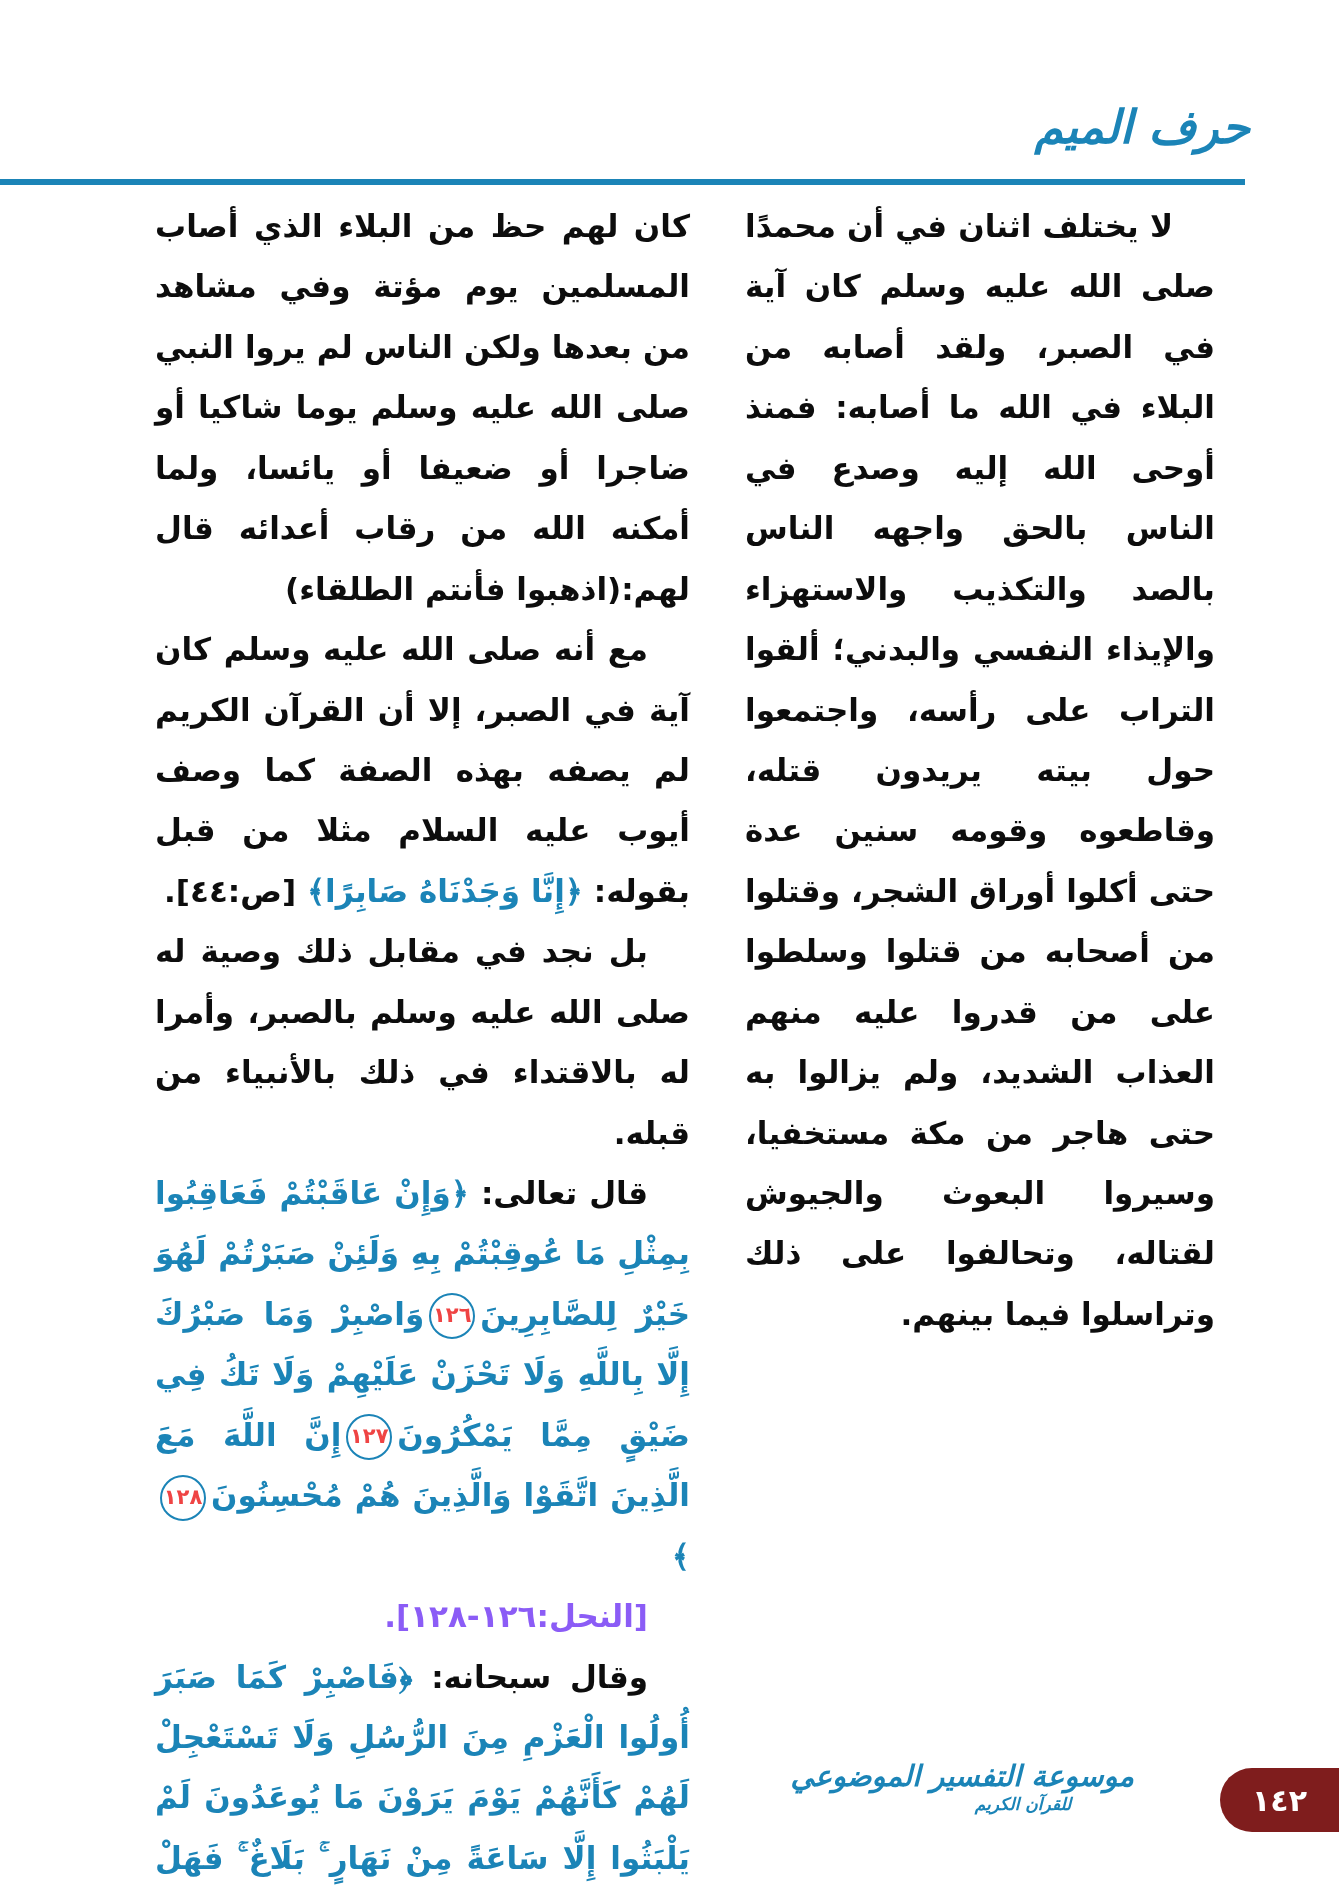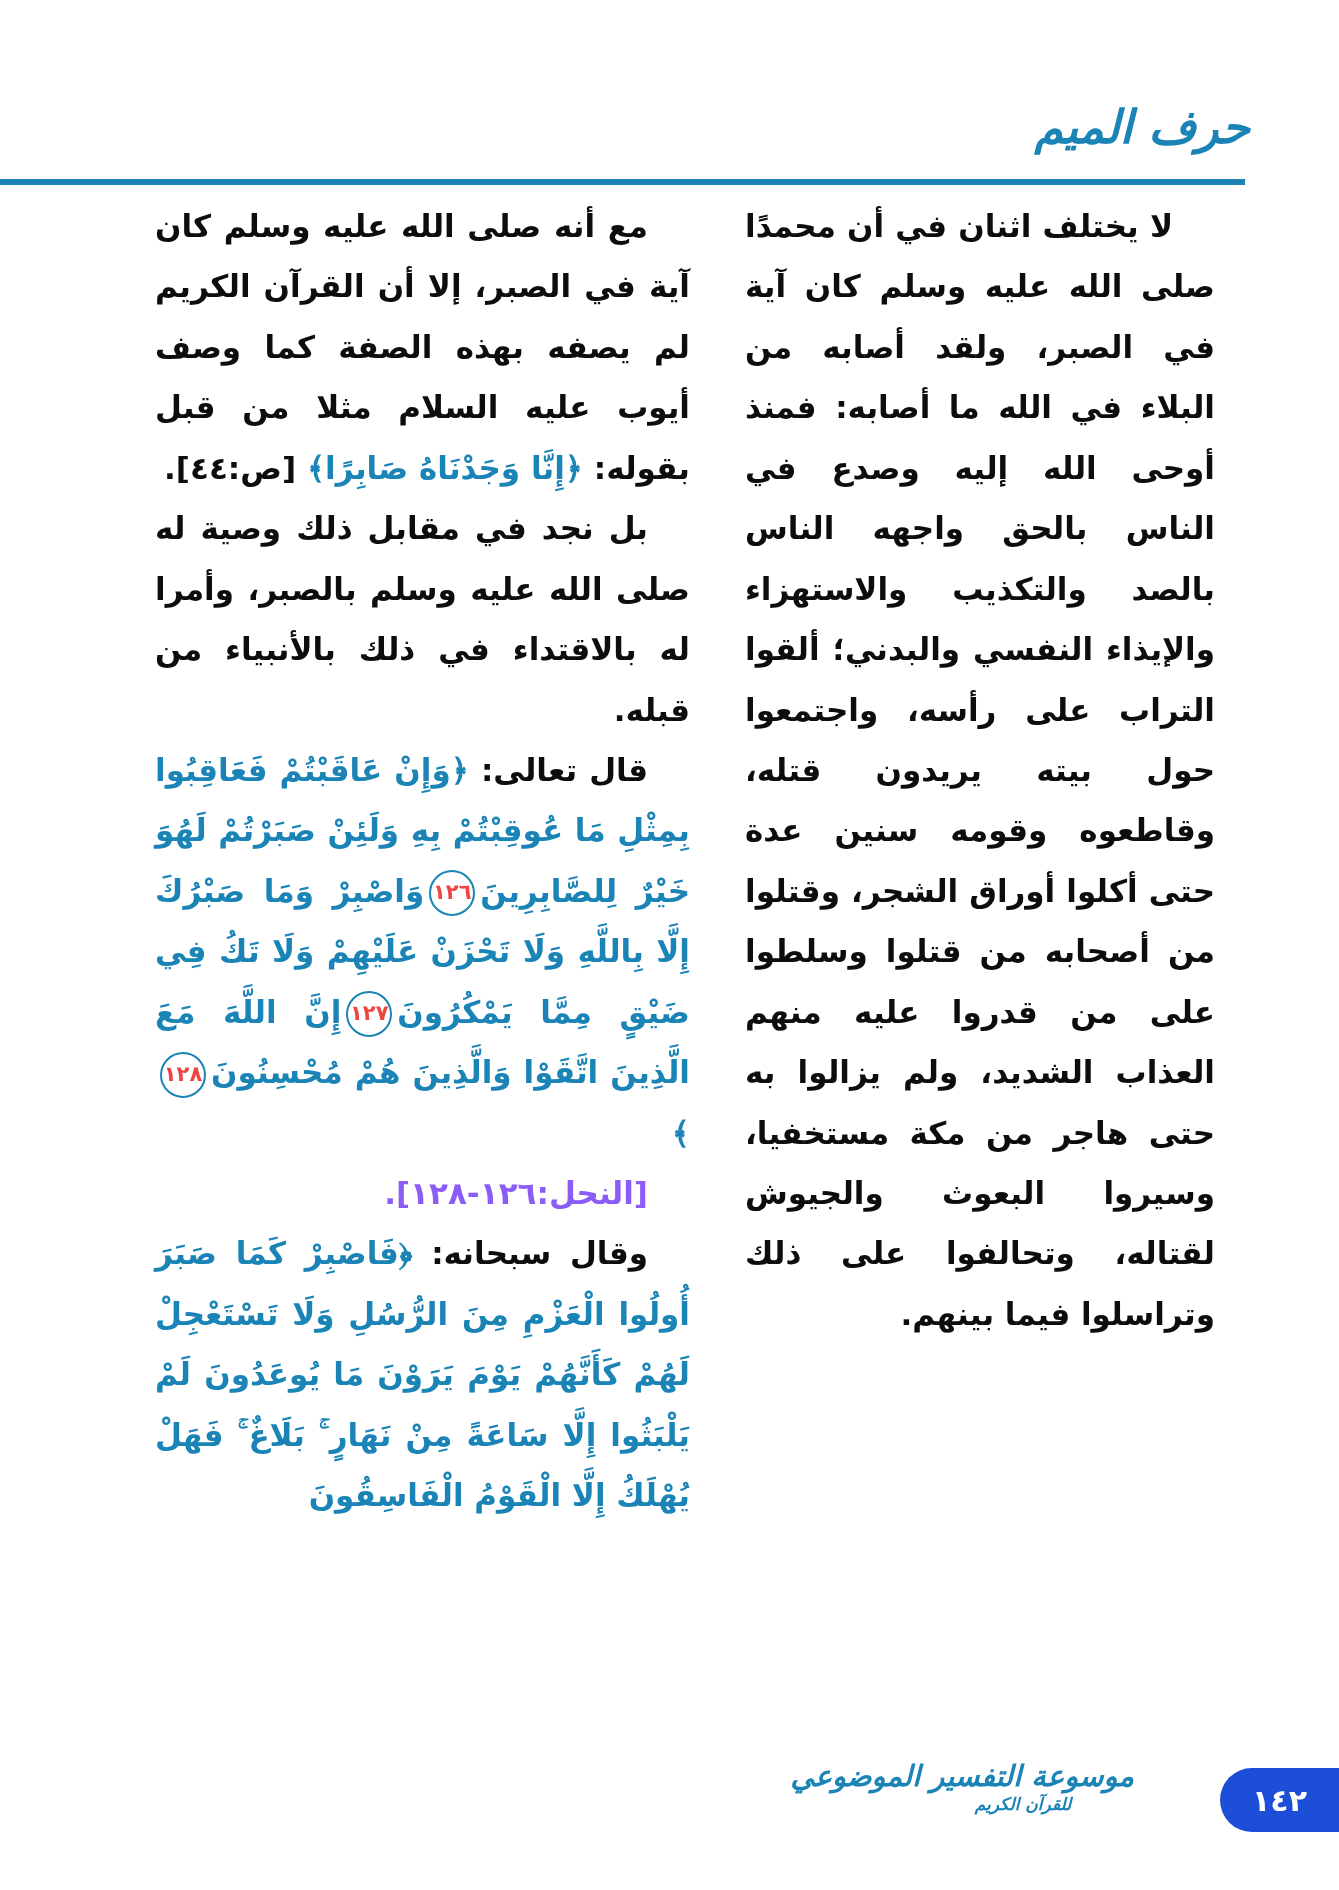--- a/index.html
+++ b/index.html
@@ -52,21 +52,21 @@
   .verse-ref{display:block;color:#8b5cf6;text-align:right;}
   .footer-logo{
     position:absolute;top:1758px;right:205px;width:222px;
     color:#1b84b7;text-align:center;line-height:1.25;
   }
   .footer-logo .l1{font-size:29px;font-weight:bold;font-style:italic;white-space:nowrap;}
   .footer-logo .l2{font-size:17px;font-weight:bold;font-style:italic;}
   .page-tab{
     position:absolute;top:1768px;right:0;
     width:119px;height:64px;
-    background:#1d4ed8;
+    background:#7f1d1d;
     border-radius:32px 0 0 32px;
     color:#ffffff;
     display:flex;align-items:center;justify-content:center;
     font-size:30px;font-weight:bold;
   }
 </style>
 </head>
 <body>
 
 <div class="page">
@@ -75,20 +75,21 @@
   <div class="header-rule"></div>
 
   <div class="content">
 
     <div class="col col-right">
       <p class="para indent">لا يختلف اثنان في أن محمدًا صلى الله عليه وسلم كان آية في الصبر، ولقد أصابه من البلاء في الله ما أصابه: فمنذ أوحى الله إليه وصدع في الناس بالحق واجهه الناس بالصد والتكذيب والاستهزاء والإيذاء النفسي والبدني؛ ألقوا التراب على رأسه، واجتمعوا حول بيته يريدون قتله، وقاطعوه وقومه سنين عدة حتى أكلوا أوراق الشجر، وقتلوا من أصحابه من قتلوا وسلطوا على من قدروا عليه منهم العذاب الشديد، ولم يزالوا به حتى هاجر من مكة مستخفيا، وسيروا البعوث والجيوش لقتاله، وتحالفوا على ذلك وتراسلوا فيما بينهم.</p>
 
     </div>
 
     <div class="col col-left">
+      <p class="para">كان لهم حظ من البلاء الذي أصاب المسلمين يوم مؤتة وفي مشاهد من بعدها ولكن الناس لم يروا النبي صلى الله عليه وسلم يوما شاكيا أو ضاجرا أو ضعيفا أو يائسا، ولما أمكنه الله من رقاب أعدائه قال لهم:(اذهبوا فأنتم الطلقاء)</p>
       <p class="para indent">
         <span>مع أنه صلى الله عليه وسلم كان آية في الصبر، إلا أن القرآن الكريم لم يصفه بهذه الصفة كما وصف أيوب عليه السلام مثلا من قبل بقوله: </span><span class="quran">﴿إِنَّا وَجَدْنَاهُ صَابِرًا﴾</span><span> [ص:٤٤].</span>
       </p>
       <p class="para indent">بل نجد في مقابل ذلك وصية له صلى الله عليه وسلم بالصبر، وأمرا له بالاقتداء في ذلك بالأنبياء من قبله.</p>
       <p class="para indent">
         <span>قال تعالى: </span><span class="quran">﴿وَإِنْ عَاقَبْتُمْ فَعَاقِبُوا بِمِثْلِ مَا عُوقِبْتُمْ بِهِ وَلَئِنْ صَبَرْتُمْ لَهُوَ خَيْرٌ لِلصَّابِرِينَ</span><span class="ayah-num">١٢٦</span><span class="quran">وَاصْبِرْ وَمَا صَبْرُكَ إِلَّا بِاللَّهِ وَلَا تَحْزَنْ عَلَيْهِمْ وَلَا تَكُ فِي ضَيْقٍ مِمَّا يَمْكُرُونَ</span><span class="ayah-num">١٢٧</span><span class="quran">إِنَّ اللَّهَ مَعَ الَّذِينَ اتَّقَوْا وَالَّذِينَ هُمْ مُحْسِنُونَ</span><span class="ayah-num">١٢٨</span><span class="quran">﴾</span>
         <span class="verse-ref">[النحل:١٢٦-١٢٨].</span>
       </p>
       <p class="para indent">
         <span>وقال سبحانه: </span><span class="quran">﴿فَاصْبِرْ كَمَا صَبَرَ أُولُوا الْعَزْمِ مِنَ الرُّسُلِ وَلَا تَسْتَعْجِلْ لَهُمْ كَأَنَّهُمْ يَوْمَ يَرَوْنَ مَا يُوعَدُونَ لَمْ يَلْبَثُوا إِلَّا سَاعَةً مِنْ نَهَارٍ ۚ بَلَاغٌ ۚ فَهَلْ يُهْلَكُ إِلَّا الْقَوْمُ الْفَاسِقُونَ</span>

